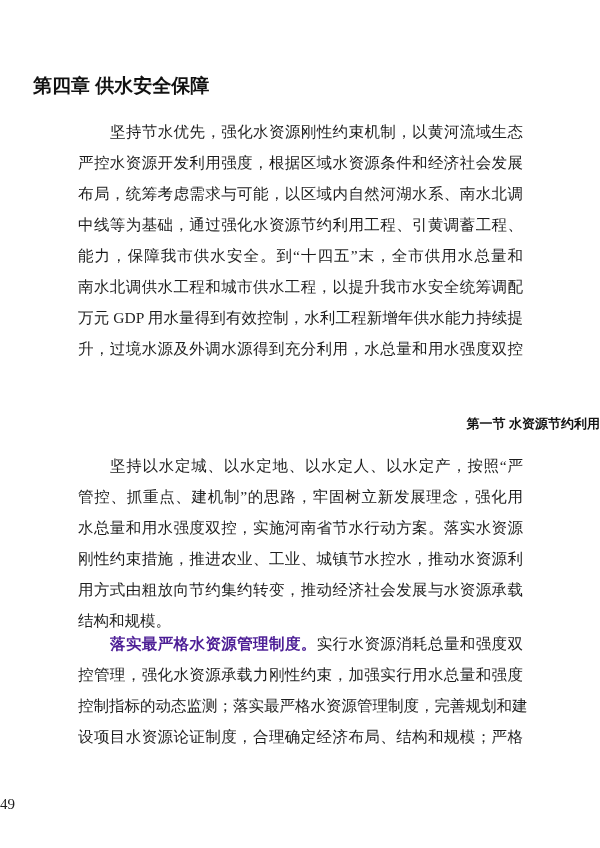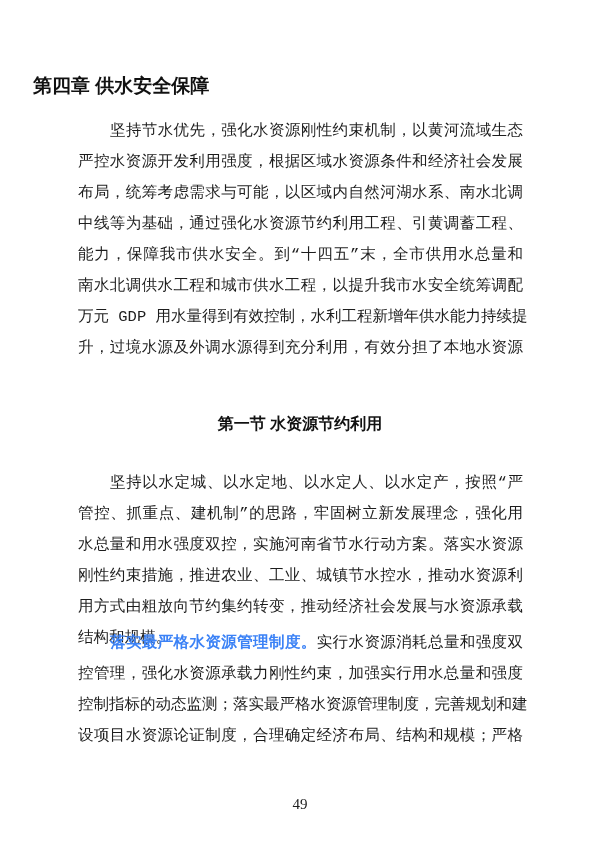--- a/index.html
+++ b/index.html
@@ -28,77 +28,75 @@
     padding-left: 33px;
   }
   .section-title {
     position: absolute;
     top: 408px;
     left: 0;
     width: 600px;
     height: 31px;
     line-height: 31px;
     margin: 0;
-    text-align: center;
+    text-align: right;
     font-family: "Liberation Sans", sans-serif;
     font-weight: bold;
-    font-size: 16px;
+    font-size: 13px;
     color: #111111;
   }
   .para {
     position: absolute;
     left: 78px;
     width: 445px;
   }
   .p1 { top: 116px; }
-  .p2 { top: 468px; }
+  .p2 { top: 450px; }
   .p3 { top: 628px; }
   .line {
     height: 31px;
     line-height: 31px;
     font-size: 15.5px;
     color: #1d1d1d;
     text-align: justify;
     text-align-last: justify;
     text-justify: inter-character;
     white-space: nowrap;
-    font-family: Liberation Mono, monospace;
   }
   .line.indent { text-indent: 32px; }
   .line.last { text-align-last: left; }
-  .bold-lead { font-weight: bold; color: #3b82f6; }
+  .bold-lead { font-weight: bold; color: #4c1d95; }
   .page-number {
     position: absolute;
     top: 793px;
     left: 0;
     width: 600px;
     height: 22px;
     line-height: 22px;
-    text-align: center;
     font-size: 15px;
     color: #1d1d1d;
     font-family: "Liberation Serif", serif;
   }
 </style>
 </head>
 <body>
 
 <div class="page">
 
   <h1 class="chapter-title">第四章  供水安全保障</h1>
 
   <div class="para p1">
     <div class="line indent">坚持节水优先，强化水资源刚性约束机制，以黄河流域生态</div>
     <div class="line">严控水资源开发利用强度，根据区域水资源条件和经济社会发展</div>
     <div class="line">布局，统筹考虑需求与可能，以区域内自然河湖水系、南水北调</div>
     <div class="line">中线等为基础，通过强化水资源节约利用工程、引黄调蓄工程、</div>
     <div class="line">能力，保障我市供水安全。到“十四五”末，全市供用水总量和</div>
     <div class="line">南水北调供水工程和城市供水工程，以提升我市水安全统筹调配</div>
     <div class="line">万元 GDP 用水量得到有效控制，水利工程新增年供水能力持续提</div>
-    <div class="line">升，过境水源及外调水源得到充分利用，有效分担了本地水资源</div>
+    <div class="line">升，过境水源及外调水源得到充分利用，水总量和用水强度双控</div>
   </div>
 
   <h2 class="section-title">第一节  水资源节约利用</h2>
 
   <div class="para p2">
     <div class="line indent">坚持以水定城、以水定地、以水定人、以水定产，按照“严</div>
     <div class="line">管控、抓重点、建机制”的思路，牢固树立新发展理念，强化用</div>
     <div class="line">水总量和用水强度双控，实施河南省节水行动方案。落实水资源</div>
     <div class="line">刚性约束措施，推进农业、工业、城镇节水控水，推动水资源利</div>
     <div class="line">用方式由粗放向节约集约转变，推动经济社会发展与水资源承载</div>

